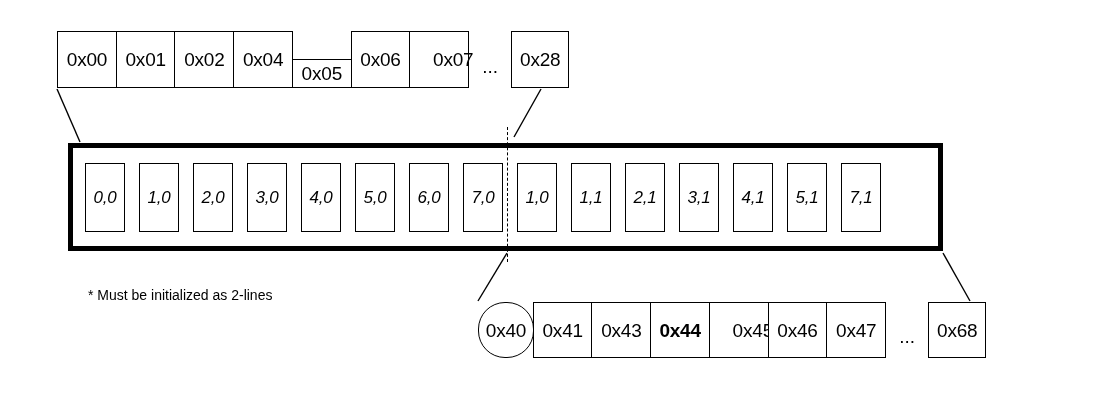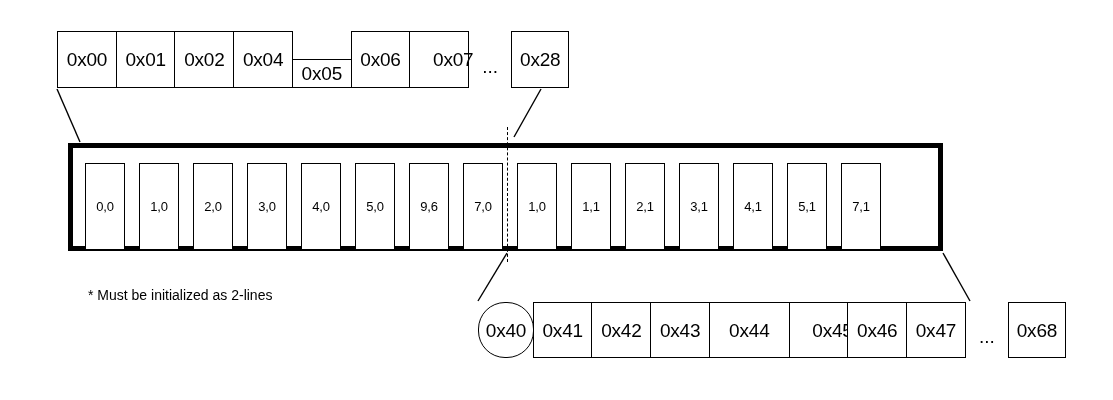--- a/index.html
+++ b/index.html
@@ -76,30 +76,31 @@
   #cacheline-cells {
     position: absolute;
     left: 85px;
     top: 163px;
     display: flex;
     gap: 14px;
   }
   .word-cell {
     box-sizing: border-box;
     width: 40px;
-    height: 87px;
+    height: 69px;
     border: 1.3px solid #000000;
     background: #ffffff;
     display: flex;
     align-items: center;
     justify-content: center;
-    font-size: 13px;
+    font-size: 17px;
     line-height: 1;
     letter-spacing: -0.2px;
     white-space: nowrap;
+    font-style: italic;
   }
 
   
   #half-divider {
     position: absolute;
     left: 507px;
     top: 127px;
     width: 0;
     height: 135px;
     border-left: 1.6px dashed #000000;
@@ -150,41 +151,40 @@
 
   <div id="cacheline-box"></div>
 
   <div id="cacheline-cells">
     <div class="word-cell">0,0</div>
     <div class="word-cell">1,0</div>
     <div class="word-cell">2,0</div>
     <div class="word-cell">3,0</div>
     <div class="word-cell">4,0</div>
     <div class="word-cell">5,0</div>
-    <div class="word-cell">9,6</div>
+    <div class="word-cell">6,0</div>
     <div class="word-cell">7,0</div>
     <div class="word-cell">1,0</div>
     <div class="word-cell">1,1</div>
     <div class="word-cell">2,1</div>
     <div class="word-cell">3,1</div>
     <div class="word-cell">4,1</div>
     <div class="word-cell">5,1</div>
     <div class="word-cell">7,1</div>
   </div>
 
   <div id="half-divider"></div>
 
   <div id="footnote">* Must be initialized as 2-lines</div>
 
   <div class="row addr-strip" id="bottom-strip" style="left:478px; top:302px; height:56px;">
     <div class="addr-cell" style="width:56px;border-radius:27px;">0x40</div>
     <div class="addr-cell" style="width:60px;">0x41</div>
-    <div class="addr-cell" style="width:60px;">0x42</div>
     <div class="addr-cell" style="width:60px;">0x43</div>
-    <div class="addr-cell" style="width:81px;">0x44</div>
+    <div class="addr-cell" style="width:60px;font-weight:bold;">0x44</div>
     <div class="addr-cell" style="width:60px;padding-left:28px;">0x45</div>
     <div class="addr-cell" style="width:60px;">0x46</div>
     <div class="addr-cell" style="width:60px;">0x47</div>
     <div class="ellipsis" style="width:42px;">...</div>
     <div class="addr-cell detached" style="width:58px;">0x68</div>
   </div>
 
 </div>
 
 </body></html>

